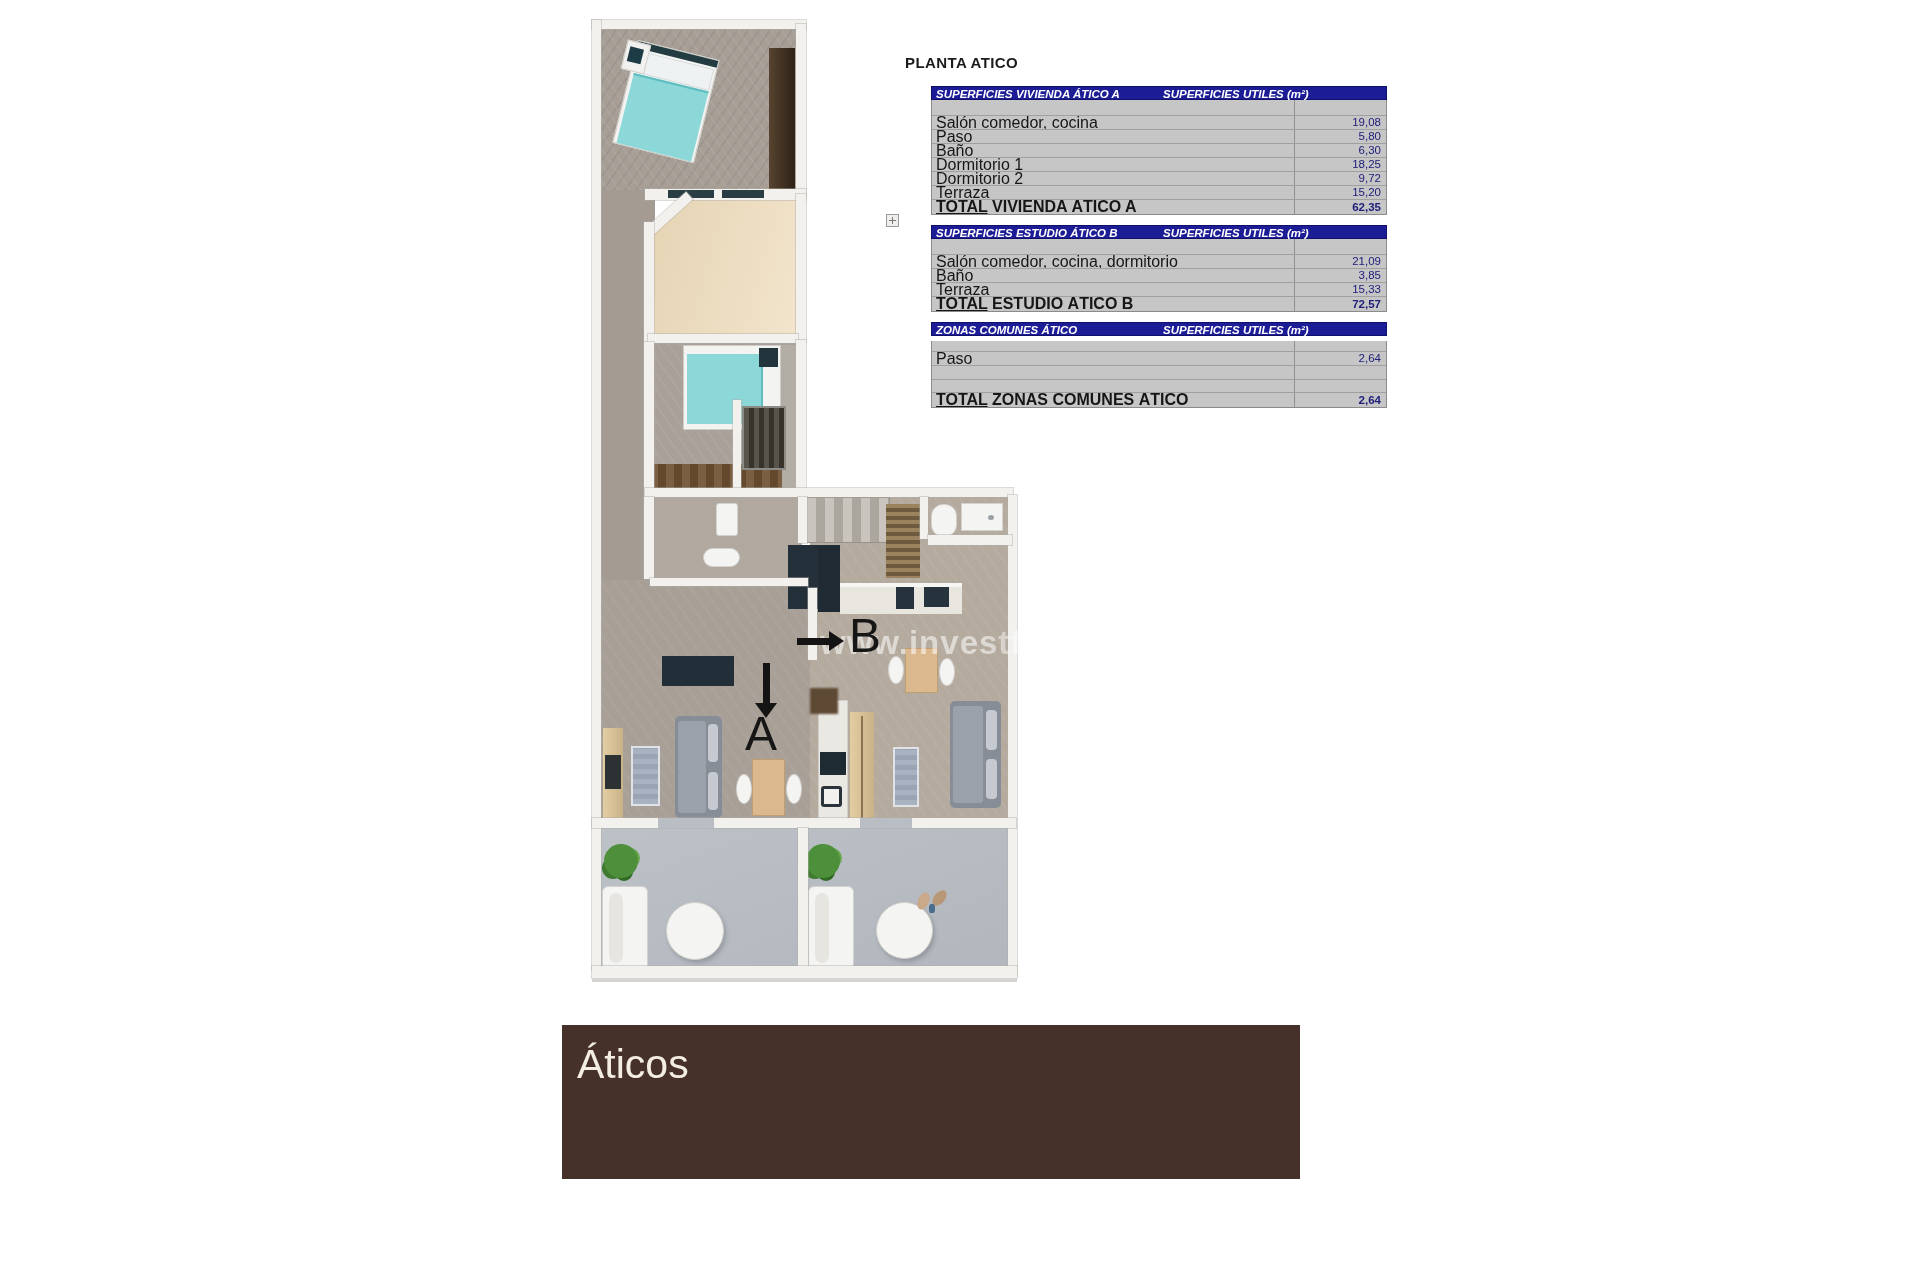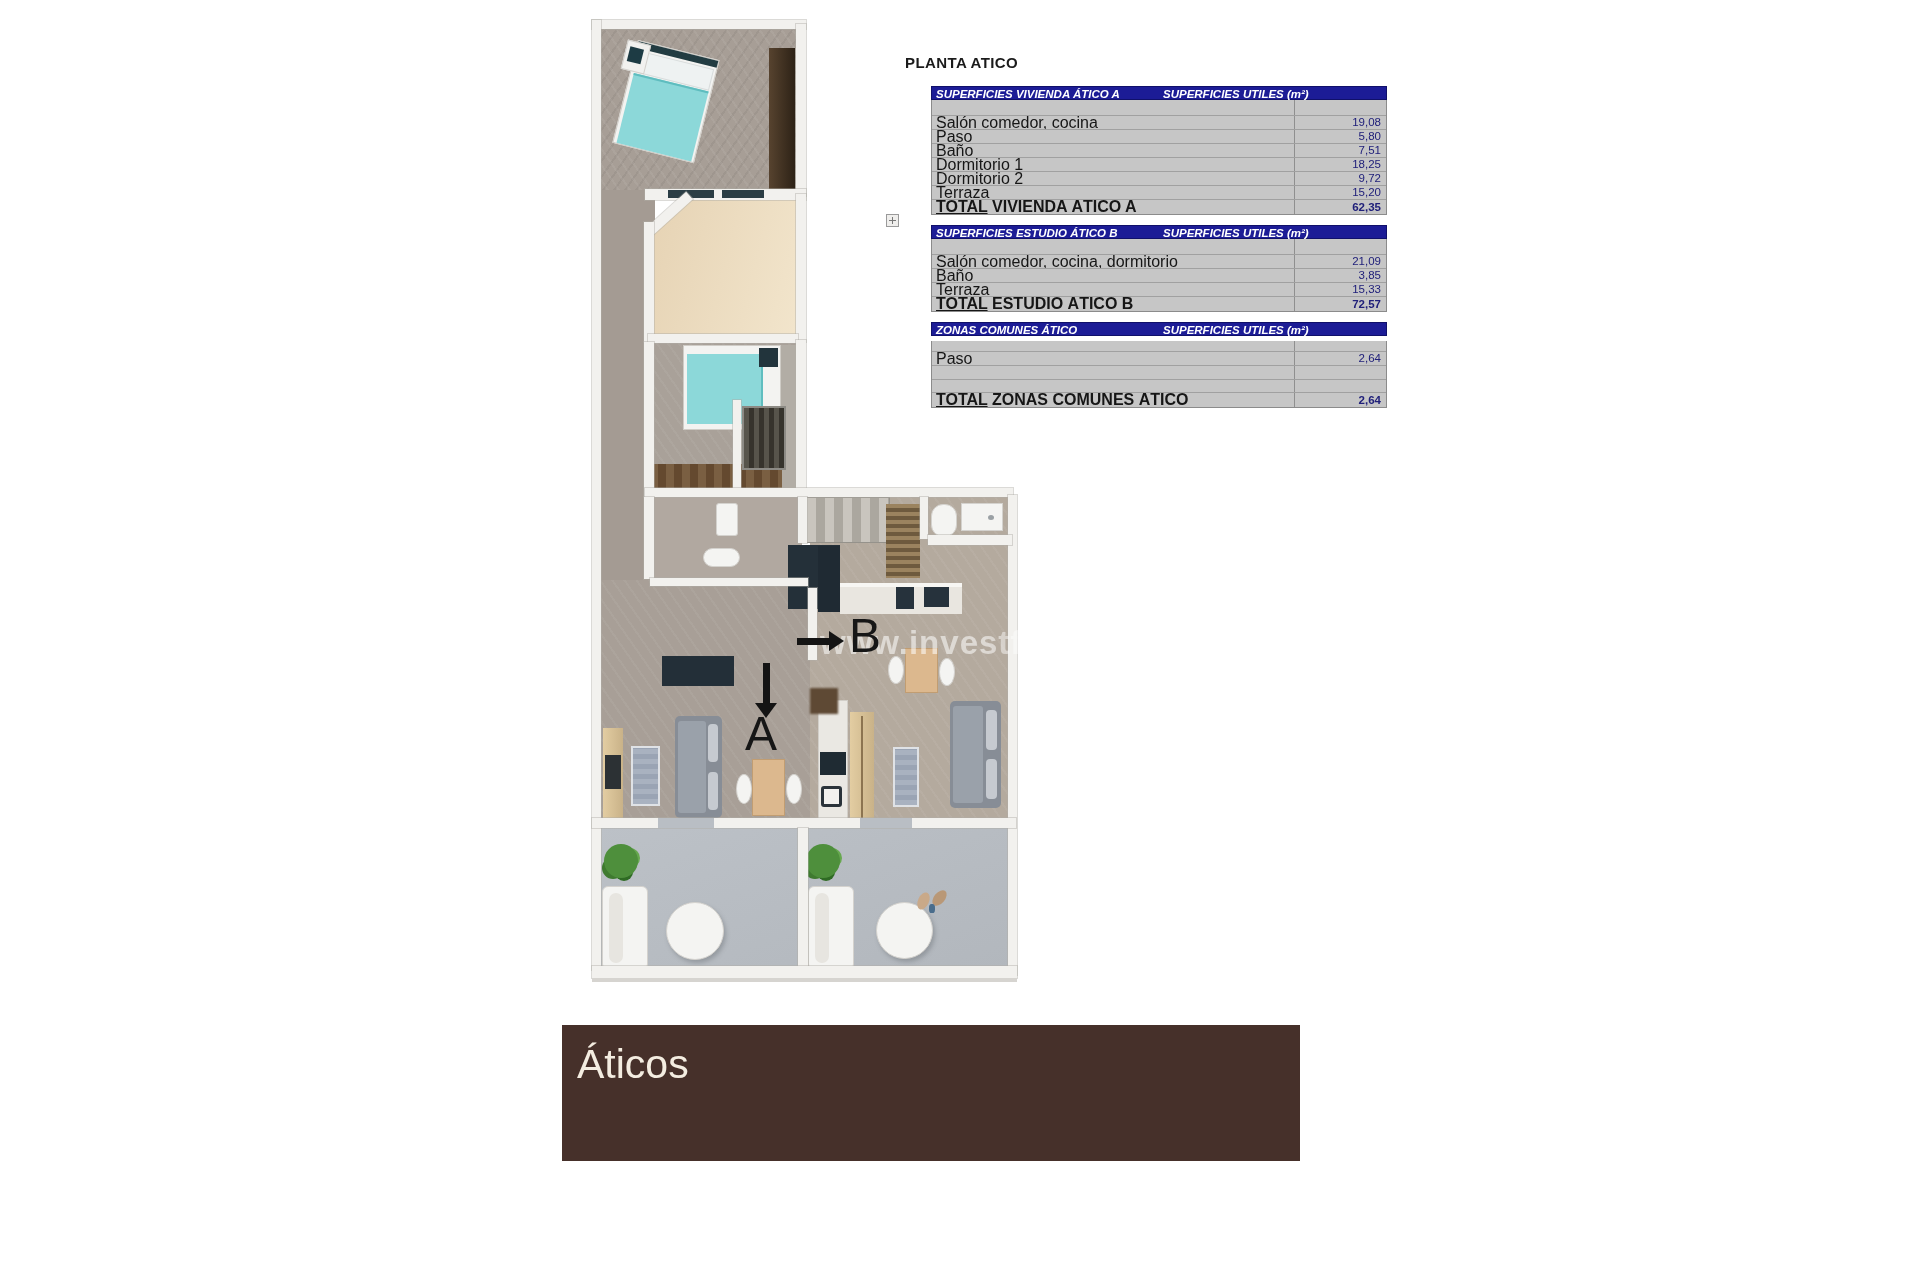--- a/index.html
+++ b/index.html
@@ -29,21 +29,21 @@
   .gap5{height:5px;background:#ffffff;}
   .expand-icon{left:886px;top:214px;width:11px;height:11px;border:1px solid #9a9a9a;
      background:linear-gradient(#777,#777) center/7px 1px no-repeat,
                 linear-gradient(#777,#777) center/1px 7px no-repeat,#efeeec;}
   
   .wall{background:#f2f1ee;box-shadow:0 0 0 1px rgba(176,173,166,.45);}
   .floor{}
   .white-item{background:#f4f4f2;border:1px solid #d4d2ce;box-sizing:border-box;}
   .circle{border-radius:50%;}
   
-  .banner{left:562px;top:1025px;width:738px;height:136px;background:#46302a;}
+  .banner{left:562px;top:1025px;width:738px;height:154px;background:#46302a;}
   .banner .l1{position:absolute;left:15px;top:14px;font-size:41px;line-height:50px;color:#f4edе1;color:#f4ede1;}
   .banner .l2{position:absolute;left:15px;top:65px;font-size:41px;line-height:50px;color:#f4ede1;}
   
   .plan-label{font-size:48px;color:#161616;}
   .watermark{left:820px;top:624px;width:300px;font-size:33px;font-weight:bold;letter-spacing:1px;
      color:rgba(255,255,255,.55);white-space:nowrap;
      -webkit-mask-image:linear-gradient(90deg,#000 55%,transparent 95%);
      mask-image:linear-gradient(90deg,#000 55%,transparent 95%);}
 </style>
 </head>
@@ -193,21 +193,21 @@
     <div class="xrow">
         <div class="lc">Salón comedor, cocina</div>
         <div class="vc">19,08</div>
       </div>
     <div class="xrow">
         <div class="lc">Paso</div>
         <div class="vc">5,80</div>
       </div>
     <div class="xrow">
         <div class="lc">Baño</div>
-        <div class="vc">7,51</div>
+        <div class="vc">6,30</div>
       </div>
     <div class="xrow">
         <div class="lc">Dormitorio 1</div>
         <div class="vc">18,25</div>
       </div>
     <div class="xrow">
         <div class="lc">Dormitorio 2</div>
         <div class="vc">9,72</div>
       </div>
     <div class="xrow">

